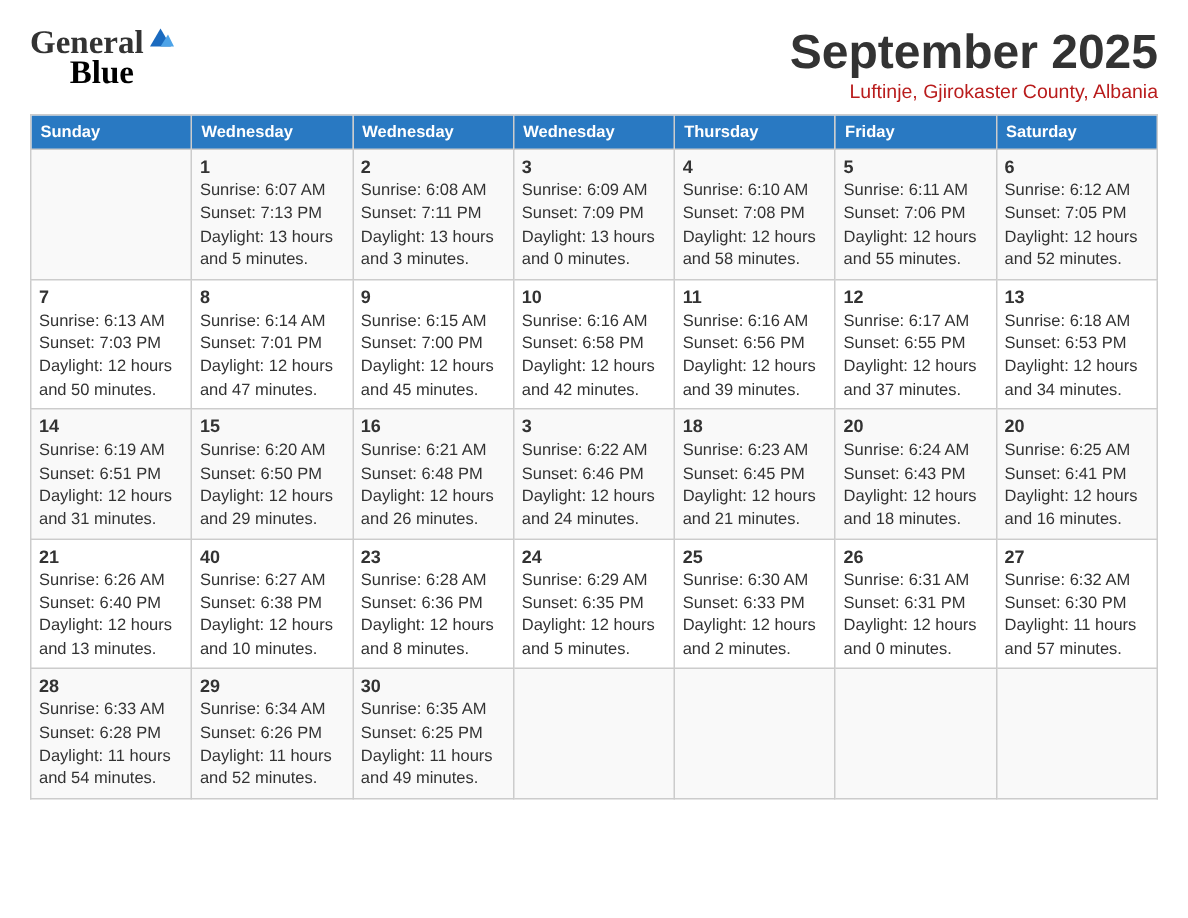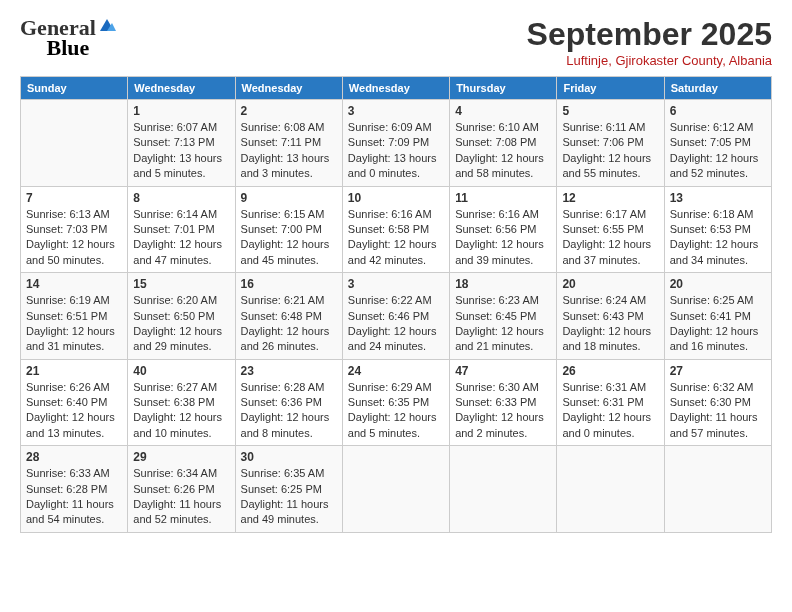--- a/index.html
+++ b/index.html
@@ -217,21 +217,21 @@
           </td>
           <td>
             <span class="day-number">23</span>
             <div class="day-info">Sunrise: 6:28 AM<br>Sunset: 6:36 PM<br>Daylight: 12 hours and 8 minutes.</div>
           </td>
           <td>
             <span class="day-number">24</span>
             <div class="day-info">Sunrise: 6:29 AM<br>Sunset: 6:35 PM<br>Daylight: 12 hours and 5 minutes.</div>
           </td>
           <td>
-            <span class="day-number">47</span>
+            <span class="day-number">25</span>
             <div class="day-info">Sunrise: 6:30 AM<br>Sunset: 6:33 PM<br>Daylight: 12 hours and 2 minutes.</div>
           </td>
           <td>
             <span class="day-number">26</span>
             <div class="day-info">Sunrise: 6:31 AM<br>Sunset: 6:31 PM<br>Daylight: 12 hours and 0 minutes.</div>
           </td>
           <td>
             <span class="day-number">27</span>
             <div class="day-info">Sunrise: 6:32 AM<br>Sunset: 6:30 PM<br>Daylight: 11 hours and 57 minutes.</div>
           </td>

